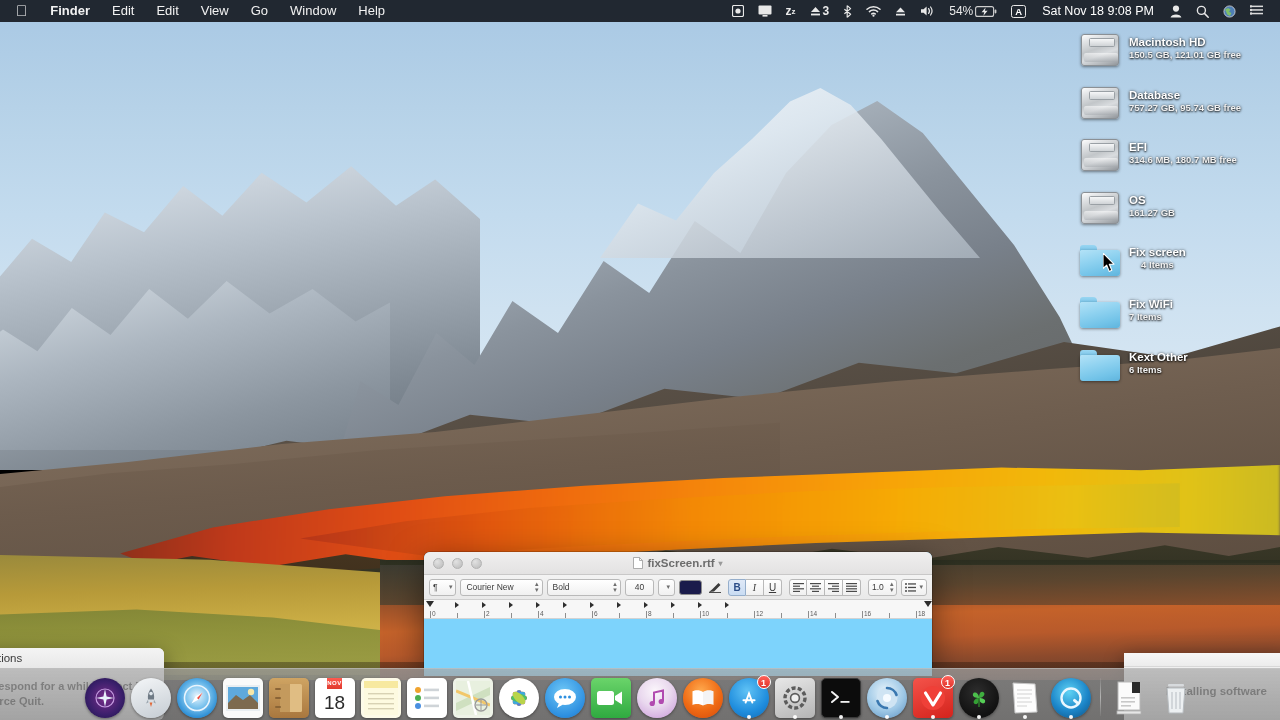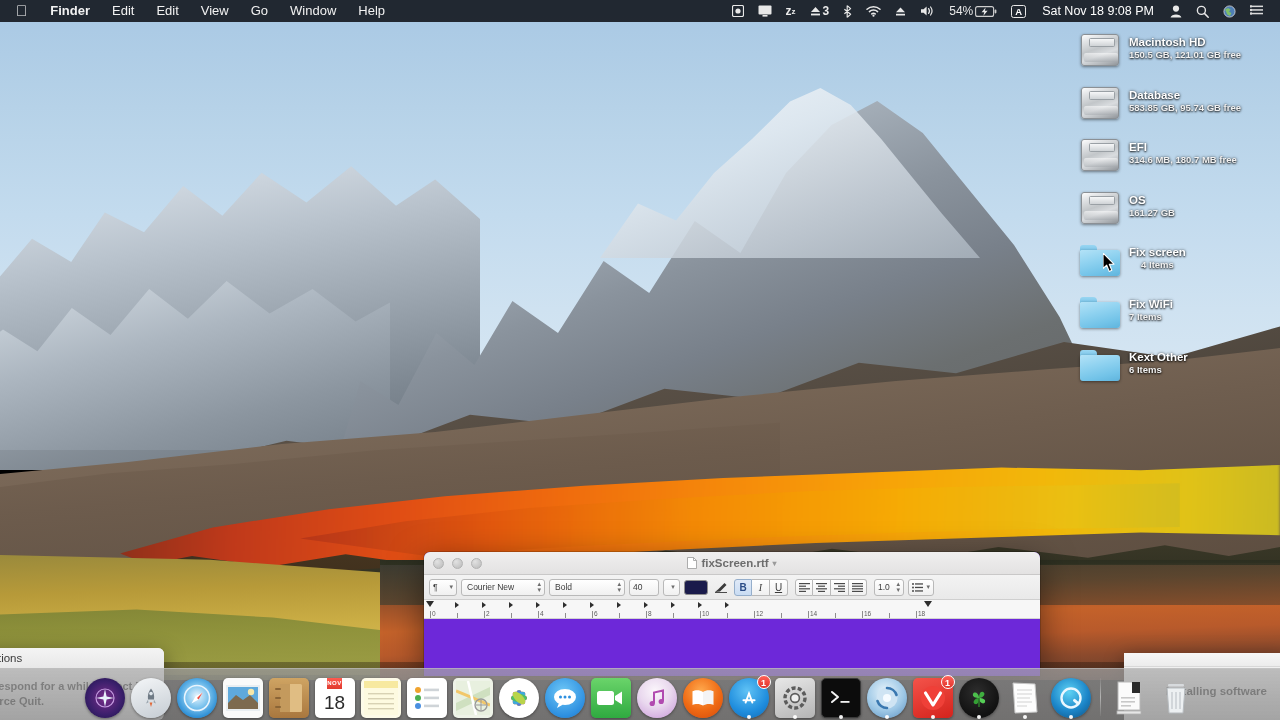--- a/index.html
+++ b/index.html
@@ -187,22 +187,22 @@
     background:linear-gradient(165deg,#b3e2f7 0%, #8fd2f0 40%, #72c3e8 75%, #5fb4dd 100%);
     border-radius:1.5px 3px 3px 3px;
     box-shadow:0 1px 3px rgba(0,0,0,.45);
   }
 
   
   #cursor { position:absolute; width:14px; height:20px; z-index:58; pointer-events:none; }
 
   
   #textedit {
-    position:absolute; left:424px; top:552px; width:616px; height:124px;
-    background:#6d28d9;
+    position:absolute; left:424px; top:552px; width:508px; height:124px;
+    background:#7dd3fc;
     border-radius:6px 6px 0 0;
     box-shadow:0 10px 34px rgba(0,0,0,.5), 0 0 0 .5px rgba(0,0,0,.35);
     overflow:hidden; z-index:40;
   }
   .te-titlebar {
     height:23px; position:relative;
     background:linear-gradient(180deg,#f0efef 0%, #e3e2e2 100%);
     border-bottom:1px solid #c9c8c8;
     display:flex; align-items:center;
   }
@@ -233,21 +233,21 @@
     font-size:8.5px; color:#3b3b3b;
     display:flex; align-items:center; padding:0 3px;
     box-shadow:0 .5px 0 rgba(255,255,255,.9) inset;
     white-space:nowrap; overflow:hidden;
   }
   .ctl .txt { flex:1; overflow:hidden; text-overflow:ellipsis; padding-left:2px; }
   .stepper { font-size:7px; line-height:6px; color:#6d6d6d; padding-left:3px; }
   .ctl-para { width:28px; justify-content:space-between; }
   .ctl-font { width:84px; }
   .ctl-style { width:76px; }
-  .ctl-size { width:30px; justify-content:flex-start; }
+  .ctl-size { width:30px; justify-content:center; }
   .ctl-sizearrow { width:17px; justify-content:center; }
   .swatch {
     width:24px; height:15px; border-radius:3px;
     background:#1a1b4b; border:1px solid #8d8d8d;
   }
   .ctl-ico {
     width:18px; height:17px; border:1px solid #b9b9b9; border-radius:3px;
     background:linear-gradient(180deg,#ffffff,#f0f0f0);
     display:flex; align-items:center; justify-content:center;
     font-size:10px; color:#3b3b3b;
@@ -493,21 +493,21 @@
     <div class="nm">Macintosh HD</div>
     <div class="sub">150.5 GB, 121.01 GB free</div>
   </div>
 </div>
 <div class="dicon" style="left:1078px; top:83px;">
   <div class="glyph">
       <div class="hd"></div>
     </div>
   <div class="labels">
     <div class="nm">Database</div>
-    <div class="sub">583.85 GB, 95.74 GB free</div>
+    <div class="sub">757.27 GB, 95.74 GB free</div>
   </div>
 </div>
 <div class="dicon" style="left:1078px; top:135px;">
   <div class="glyph">
       <div class="hd"></div>
     </div>
   <div class="labels">
     <div class="nm">EFI</div>
     <div class="sub">314.6 MB, 180.7 MB free</div>
   </div>

